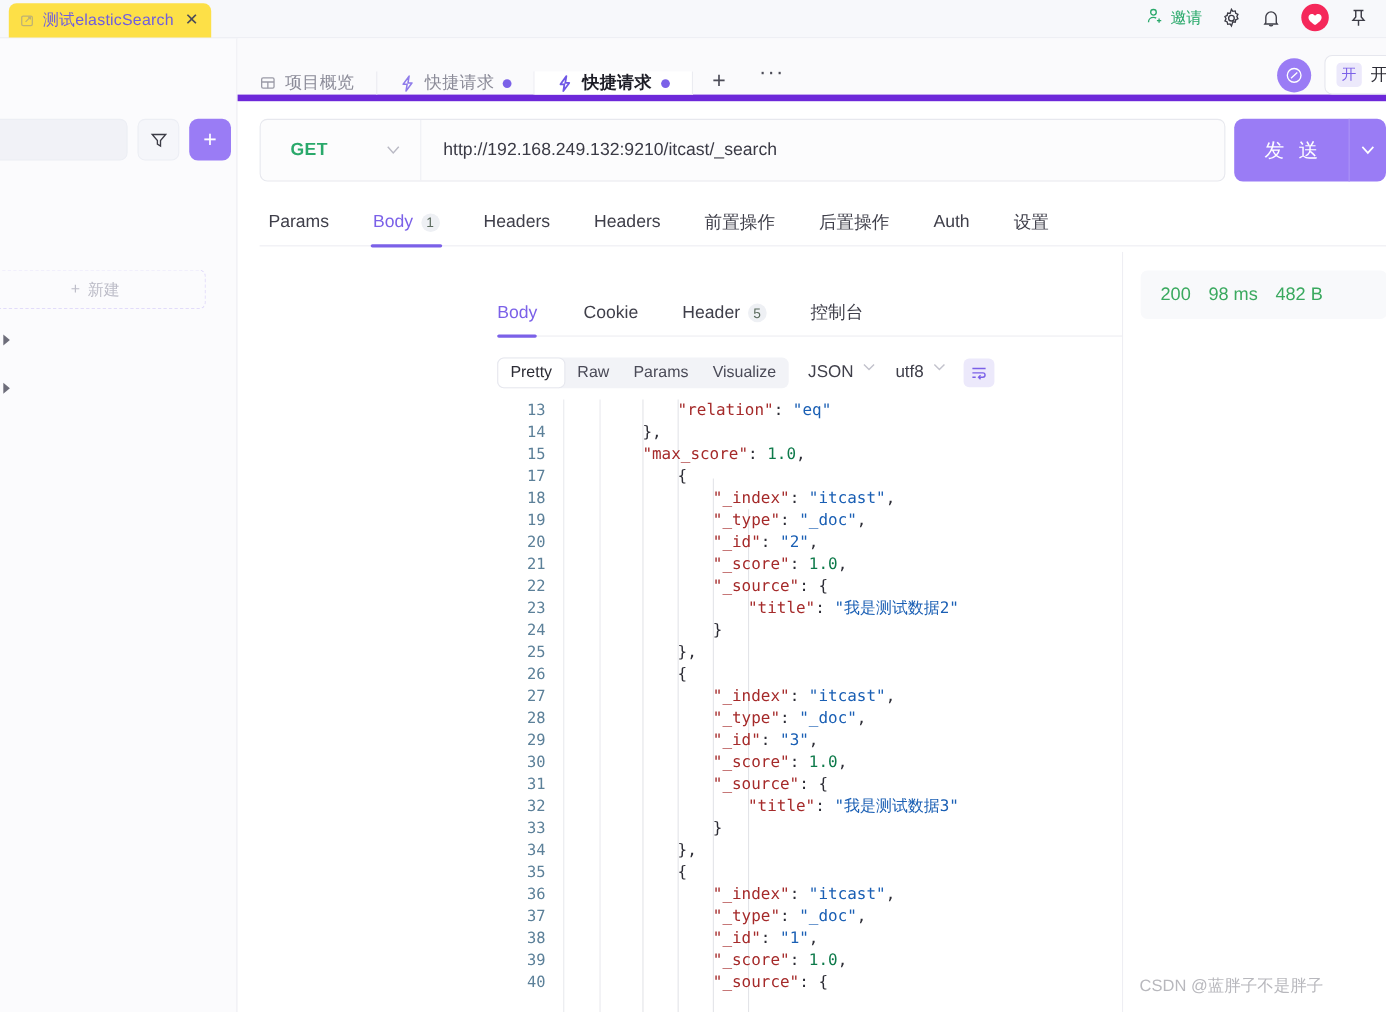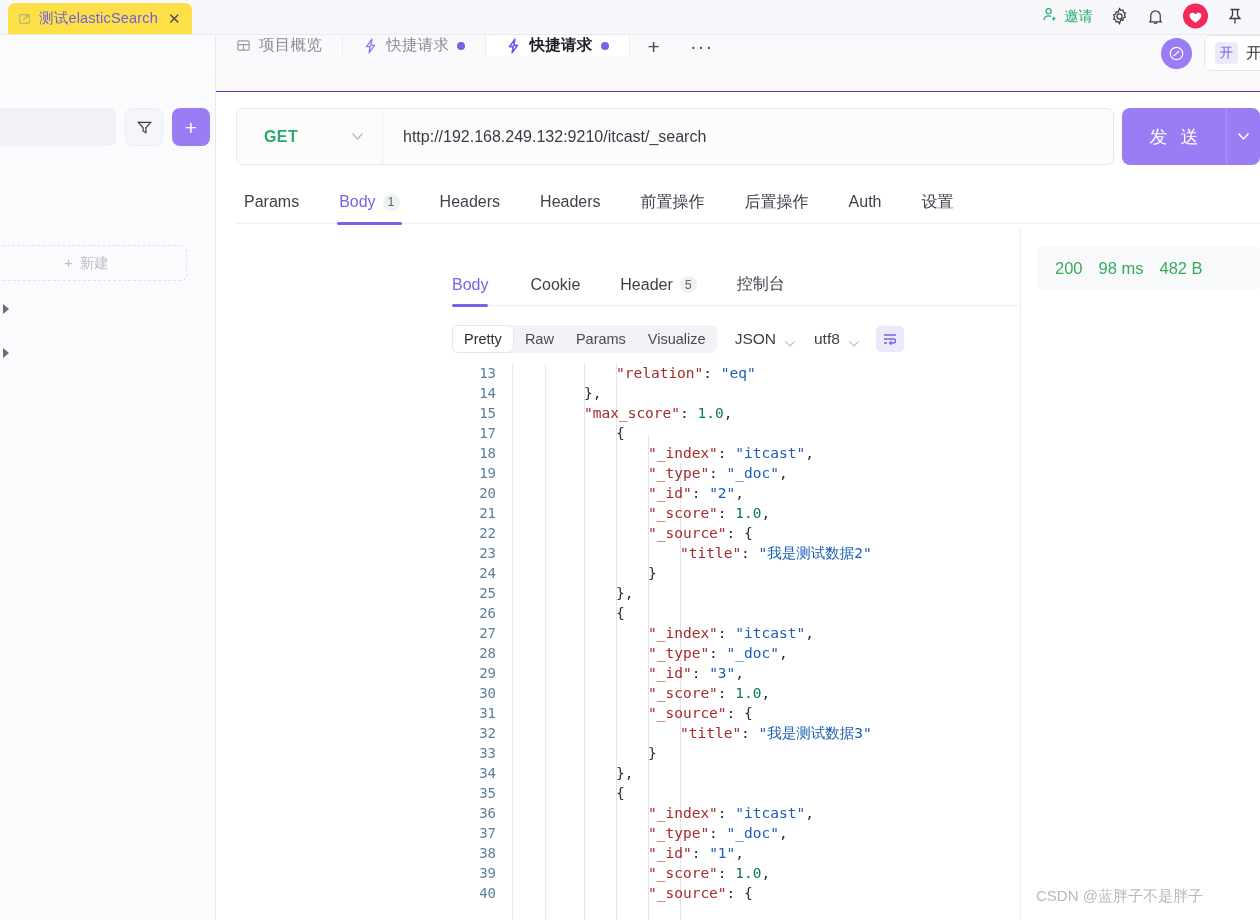--- a/index.html
+++ b/index.html
@@ -75,22 +75,22 @@
   }
   .sb-caret { position: absolute; left: 2px; width: 9px; height: 12px; }
   .sb-caret svg { display: block; }
 
   
   .main { position: absolute; left: 216px; top: 35px; width: 1044px; height: 885px; background: #fff; }
 
   
   .tabstrip {
     position: relative; height: 57px; width: 1044px;
-    background: #fafafc; border-bottom: 1px solid #6d28d9;
-    display: flex; align-items: flex-start;
+    background: #fafafc; border-bottom: 6px solid #6d28d9;
+    display: flex; align-items: flex-end;
   }
   .rtab {
     display: flex; align-items: center; gap: 8px;
     padding: 0 20px; font-size: 15.5px; color: #8b8b98;
     border-right: 1px solid #ebecf1; position: relative; white-space: nowrap;
   }
   .rtab .lab { letter-spacing: .3px; }
   .rtab.active {
     background: #fff; color: #1d1d26; font-weight: bold;
     border-right: 1px solid #ebecf1;
@@ -211,21 +211,21 @@
   }
   .seg {
     display: flex; align-items: center; background: #f2f3f7; border-radius: 6px; height: 28px;
   }
   .seg-item {
     padding: 0 11px; height: 28px; display: flex; align-items: center;
     font-size: 14.5px; color: #4a4a57; border-radius: 6px;
   }
   .seg-item.active { background: #fff; border: 1px solid #e6e7ee; color: #2c2c35; }
   .sel {
-    display: flex; align-items: flex-end; gap: 8px; margin-left: 18px;
+    display: flex; align-items: flex-start; gap: 8px; margin-left: 18px;
     font-size: 15.5px; color: #3f3f4a;
   }
   .sel .cv { color: #c2c2cc; display: flex; }
   .wrap-btn {
     margin-left: 16px; width: 28px; height: 26px; border-radius: 5px;
     background: #ece9fb; display: flex; align-items: center; justify-content: center;
     color: #7b61e8;
   }
   .viewbar-right { margin-left: auto; display: flex; align-items: center; gap: 26px; color: #4a4a57; }
 

